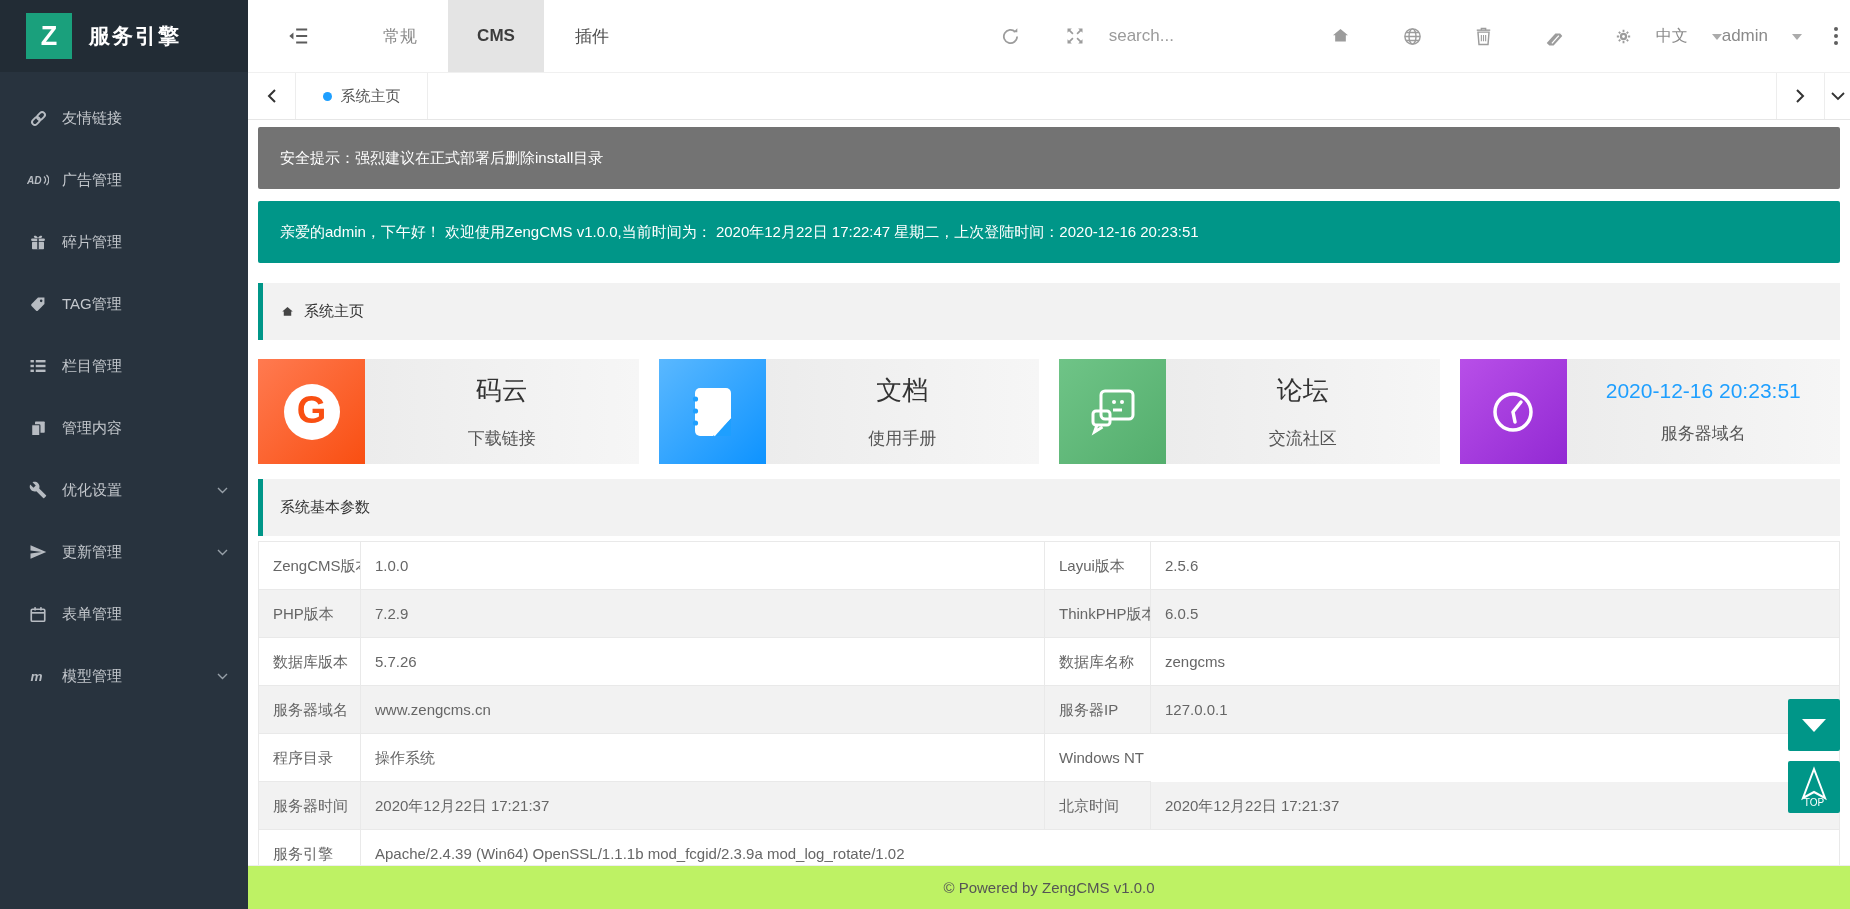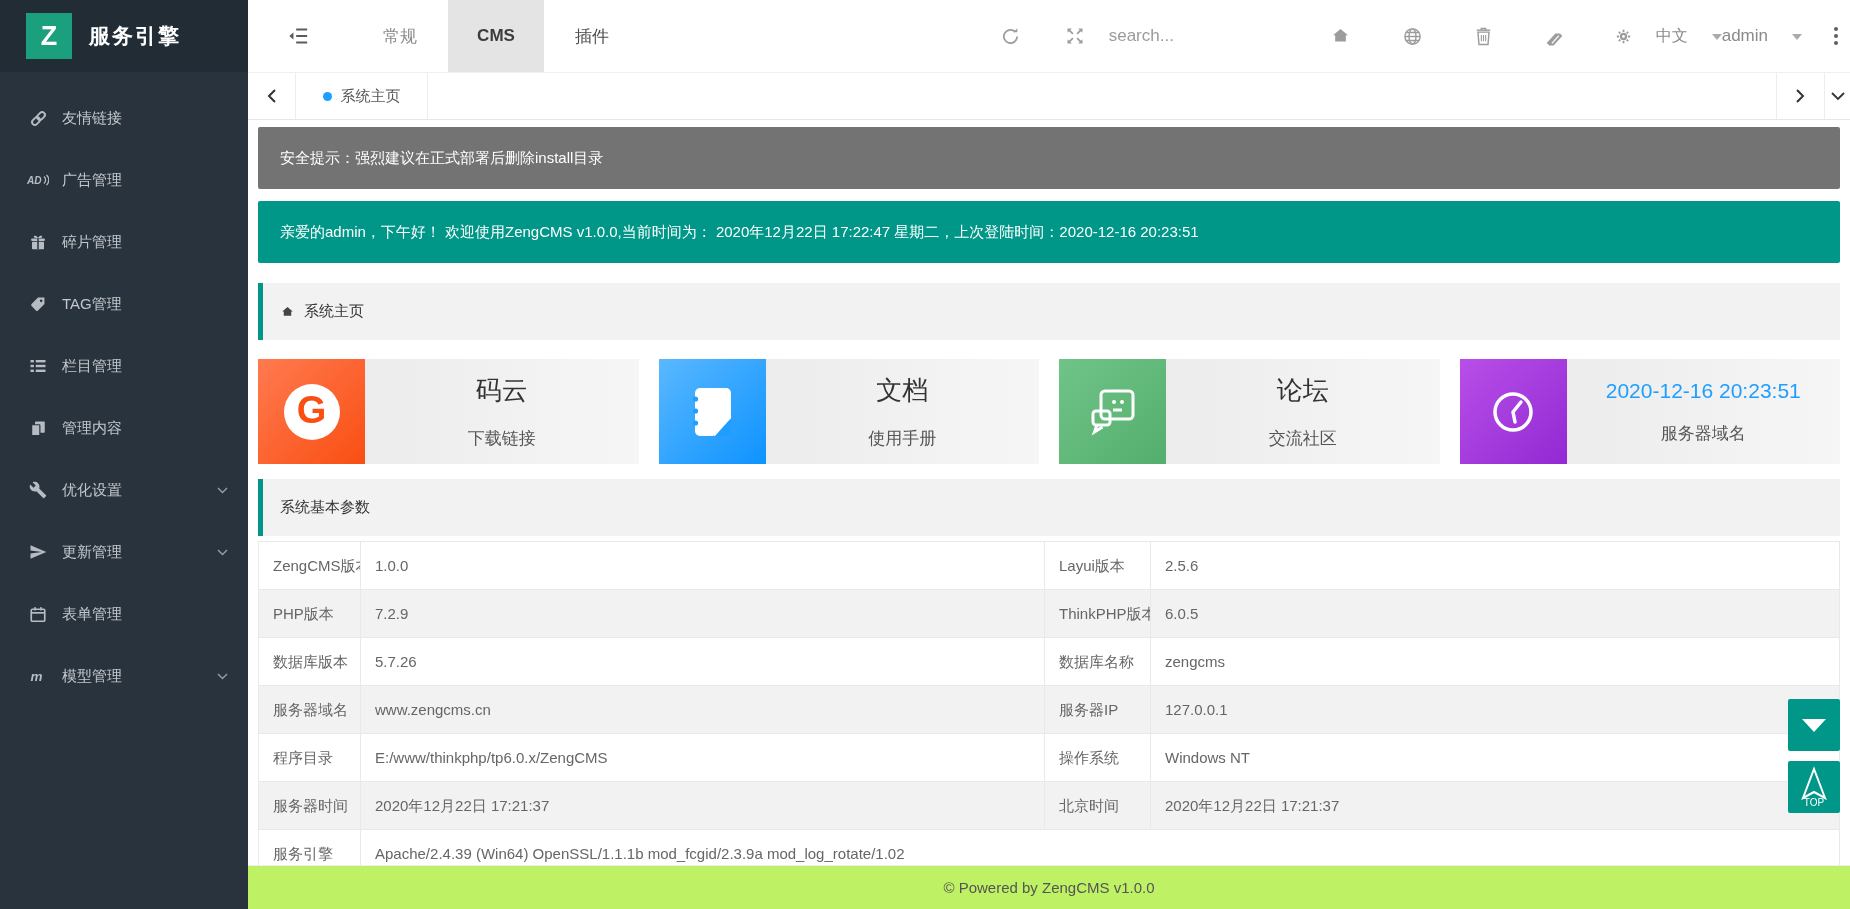--- a/index.html
+++ b/index.html
@@ -430,21 +430,20 @@
           <div class="pcell">zengcms</div>
         </div>
         <div class="prow striped">
           <div class="pcell">服务器域名</div>
           <div class="pcell">www.zengcms.cn</div>
           <div class="pcell">服务器IP</div>
           <div class="pcell">127.0.0.1</div>
         </div>
         <div class="prow">
           <div class="pcell">程序目录</div>
-          <div class="pcell">E:/www/thinkphp/tp6.0.x/ZengCMS</div>
           <div class="pcell">操作系统</div>
           <div class="pcell">Windows NT</div>
         </div>
         <div class="prow striped">
           <div class="pcell">服务器时间</div>
           <div class="pcell">2020年12月22日 17:21:37</div>
           <div class="pcell">北京时间</div>
           <div class="pcell">2020年12月22日 17:21:37</div>
         </div>
         <div class="prow span">

